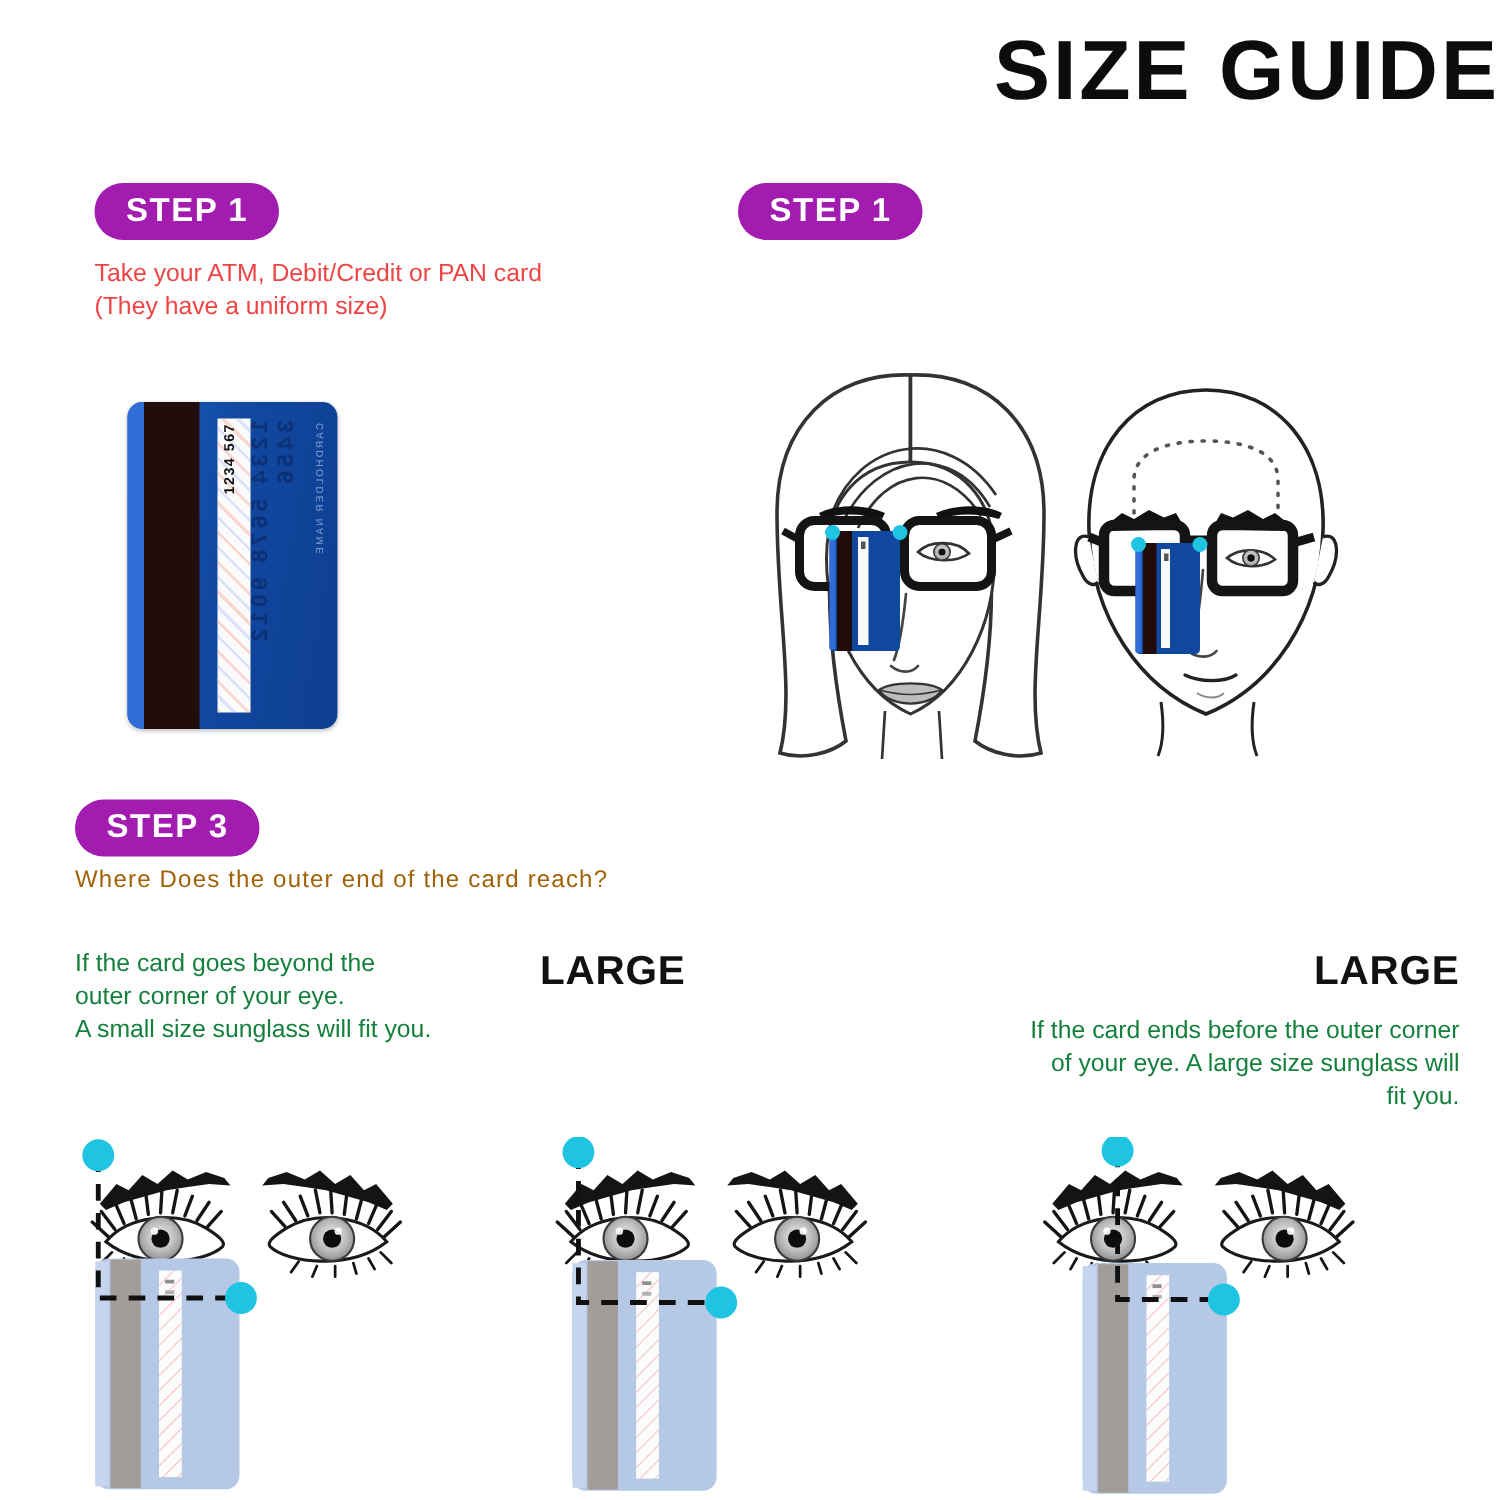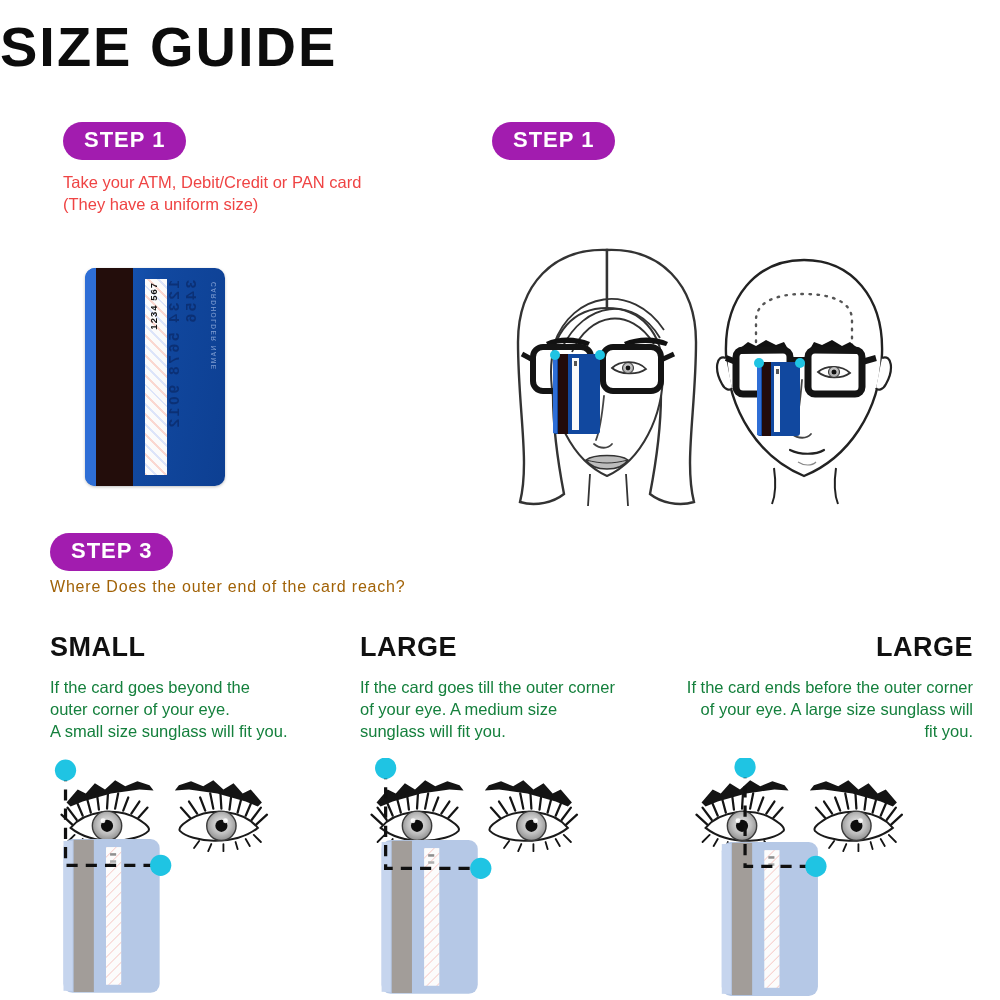--- a/index.html
+++ b/index.html
@@ -1,18 +1,18 @@
 <!DOCTYPE html>
 <html><head>
 <meta charset="utf-8">
 <style>
   html,body{margin:0;padding:0;background:#fff;}
   .page{position:relative;width:1000px;height:1000px;background:#fff;overflow:hidden;
         font-family:"Liberation Sans",sans-serif;color:#262626;}
-  .title{position:absolute;top:14px;left:0;width:1000px;text-align:left;
+  .title{position:absolute;top:14px;left:0;width:1000px;text-align:right;
          font-size:56px;font-weight:800;letter-spacing:2px;color:#0c0c0c;}
   .pill{display:inline-block;background:#a21caf;color:#fff;font-weight:bold;
         font-size:22px;line-height:1;padding:7px 21px 9px;border-radius:20px;letter-spacing:1px;}
   .step-text{font-size:16.5px;line-height:1.32;color:#ef4444;white-space:pre-line;}
   .step1-block{position:absolute;left:63px;top:122px;width:400px;}
   .step2-block{position:absolute;left:492px;top:122px;width:460px;}
   .step-text{margin-top:12px;}
   
   .big-card{position:absolute;left:85px;top:268px;width:140px;height:218px;border-radius:10px;
             background:linear-gradient(100deg,#1a5ec4,#11489f 45%,#0d3f92);box-shadow:0 1px 3px rgba(0,0,0,.25);}
@@ -164,27 +164,25 @@
     <circle cx="49" cy="109" r="5" fill="#1fc4e3"></circle>
     <circle cx="90" cy="109" r="5" fill="#1fc4e3"></circle>
   </svg>
 
   <div class="step3-block">
     <span class="pill">STEP 3</span>
   </div>
   <div class="question">Where Does the outer end of the card reach?</div>
 
   <div class="size-col col-small">
-    <h2 class="size-head">SMALL</h2>
     <div class="size-desc">If the card goes beyond the outer corner of your eye.
 A small size sunglass will fit you.</div>
   </div>
   <div class="size-col col-medium">
     <h2 class="size-head">LARGE</h2>
-    <div class="size-desc">If the card goes till the outer corner of your eye. A medium size sunglass will fit you.</div>
   </div>
   <div class="size-col col-large">
     <h2 class="size-head">LARGE</h2>
     <div class="size-desc">If the card ends before the outer corner of your eye. A large size sunglass will fit you.</div>
   </div>
 
   <svg class="diagram dg-small size-diagram" width="284" height="248" viewBox="0 0 280 245">
     <use href="#eyepair" xlink:href="#eyepair"></use>
     <g class="dcard" transform="translate(17,80)">
       <use href="#fadedcard" xlink:href="#fadedcard"></use>

